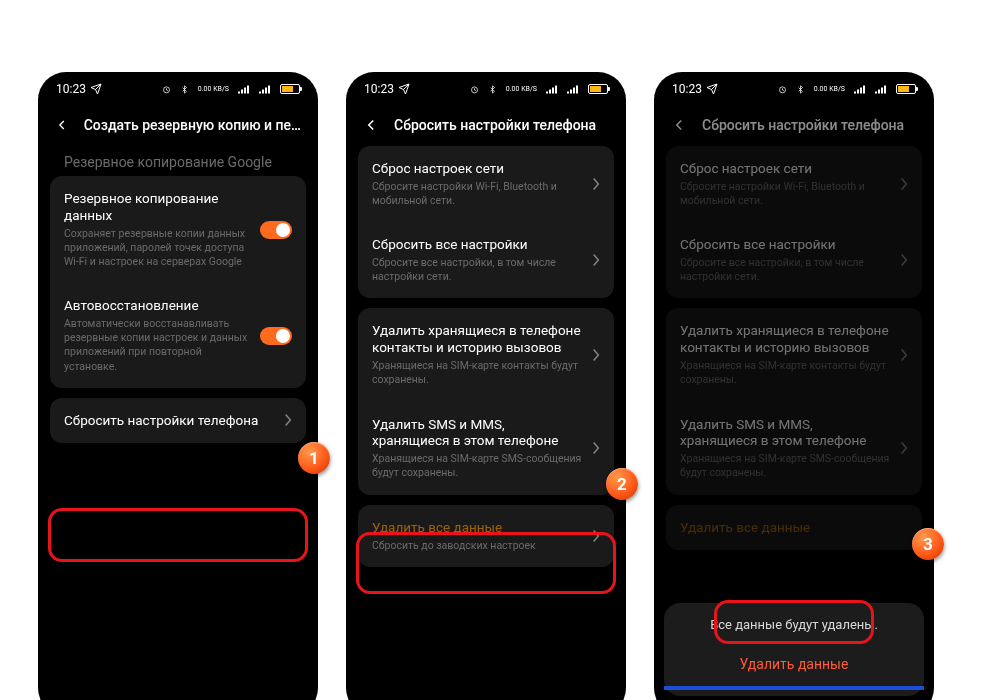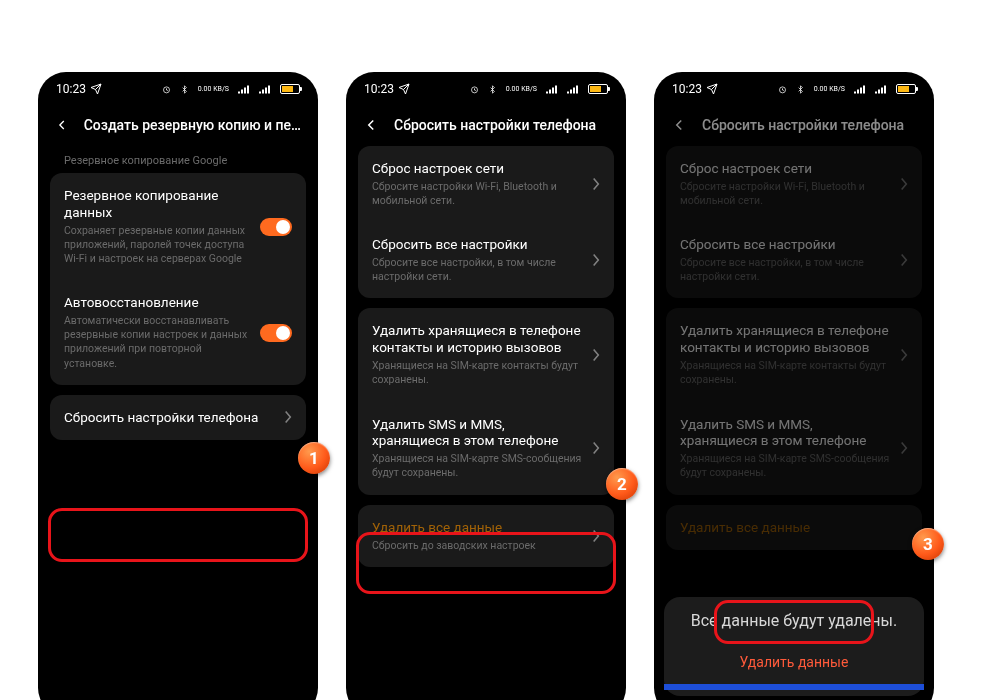--- a/index.html
+++ b/index.html
@@ -60,21 +60,21 @@
     align-items: center;
     padding: 14px 14px;
     position: relative;
   }
   .row + .row { border-top: none; justify-content: space-between; }
   .row-body { flex: 1; min-width: 0; }
   .row-title { color: #fff; font-size: 13.5px; line-height: 1.25; }
   .row-title.danger { color: #a16207; }
   .row-sub { color: #6b6b6b; font-size: 10.5px; line-height: 1.35; margin-top: 3px; }
   .chevron { width: 8px; height: 14px; margin-left: 10px; opacity: .45; flex-shrink: 0; }
-  .section-label { color: #6b6b6b; font-size: 11px; padding: 8px 14px 6px; }
+  .section-label { color: #6b6b6b; font-size: 14px; padding: 8px 14px 6px; }
   .toggle {
     width: 32px; height: 18px; border-radius: 10px;
     background: #ff6a1f; position: relative; flex-shrink: 0; margin-left: 10px;
   }
   .toggle::after { content: ""; position: absolute; right: 2px; top: 2px; width: 14px; height: 14px; border-radius: 50%; background: #fff; }
 
   
   .hl {
     position: absolute;
     border: 3px solid #e8141a;
@@ -106,23 +106,23 @@
   
   .sheet {
     position: absolute;
     left: 10px; right: 10px; bottom: 20px;
     background: #1c1c1c;
     border-radius: 16px;
     padding: 14px 0 6px;
     color: #fff;
     text-align: center;
   }
-  .sheet-msg { font-size: 16px; color: #d8d8d8; padding: 0 18px 10px; }
+  .sheet-msg { font-size: 13px; color: #d8d8d8; padding: 0 18px 10px; }
   .sheet-btn { padding: 14px 0; font-size: 14px; }
-  .sheet-btn.danger { color: #ff5a3a; border-bottom: 6px solid #1d4ed8; }
+  .sheet-btn.danger { color: #ff5a3a; border-bottom: 4px solid #1d4ed8; }
   .sheet-btn.cancel { color: #d8d8d8; margin-top: 4px; }
 
   .dimmed .content { opacity: .45; }
   .dimmed .header { opacity: .55; }
 </style>
 </head>
 <body>
 
 <div class="phone">
   <div class="statusbar">

